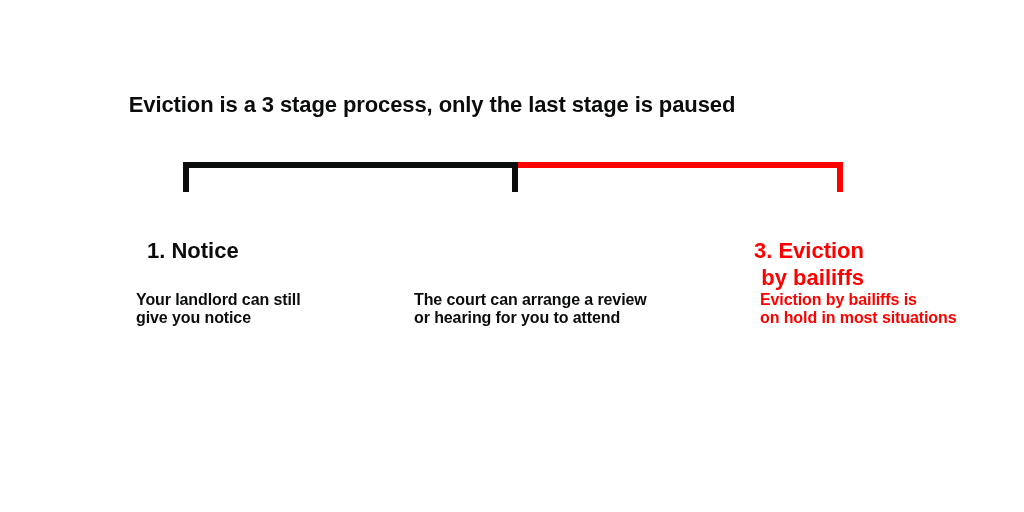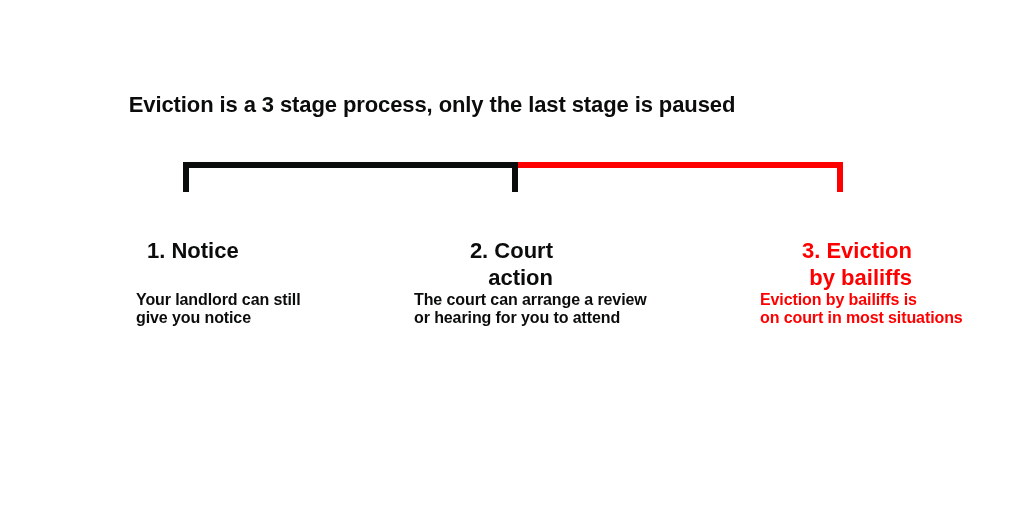--- a/index.html
+++ b/index.html
@@ -64,21 +64,21 @@
     font-size: 16px;
     font-weight: bold;
     line-height: 18px;
     margin: 0;
     white-space: pre-line;
     letter-spacing: -0.1px;
   }
 
   .stage-1 { left: 147px; text-align: left; }
   .stage-2 { left: 353px; width: 200px; text-align: right; }
-  .stage-3 { left: 712px; width: 200px; text-align: right; }
+  .stage-3 { left: 664px; width: 200px; text-align: right; }
 
   .body-1 { left: 136px; }
   .body-2 { left: 414px; }
   .body-3 { left: 760px; }
 
   .ink-black { color: #0b0c0c; }
   .ink-red   { color: #ff0000; }
 </style>
 </head>
 <body>
@@ -100,27 +100,23 @@
       <rect x="837" y="162" width="6" height="30" fill="#ff0000"></rect>
     </g>
   </svg>
 
   <div class="stage stage-1">
     <div class="stage-heading ink-black">1. Notice</div>
   </div>
   <div class="stage-body body-1 ink-black">Your landlord can still
 give you notice</div>
 
-  <div class="stage stage-2">
-    <div class="stage-heading ink-black">2. Court
-action</div>
-  </div>
   <div class="stage-body body-2 ink-black">The court can arrange a review
 or hearing for you to attend</div>
 
   <div class="stage stage-3">
     <div class="stage-heading ink-red">3. Eviction
 by bailiffs</div>
   </div>
   <div class="stage-body body-3 ink-red">Eviction by bailiffs is
-on court in most situations</div>
+on hold in most situations</div>
 
 </div>
 
 </body></html>

